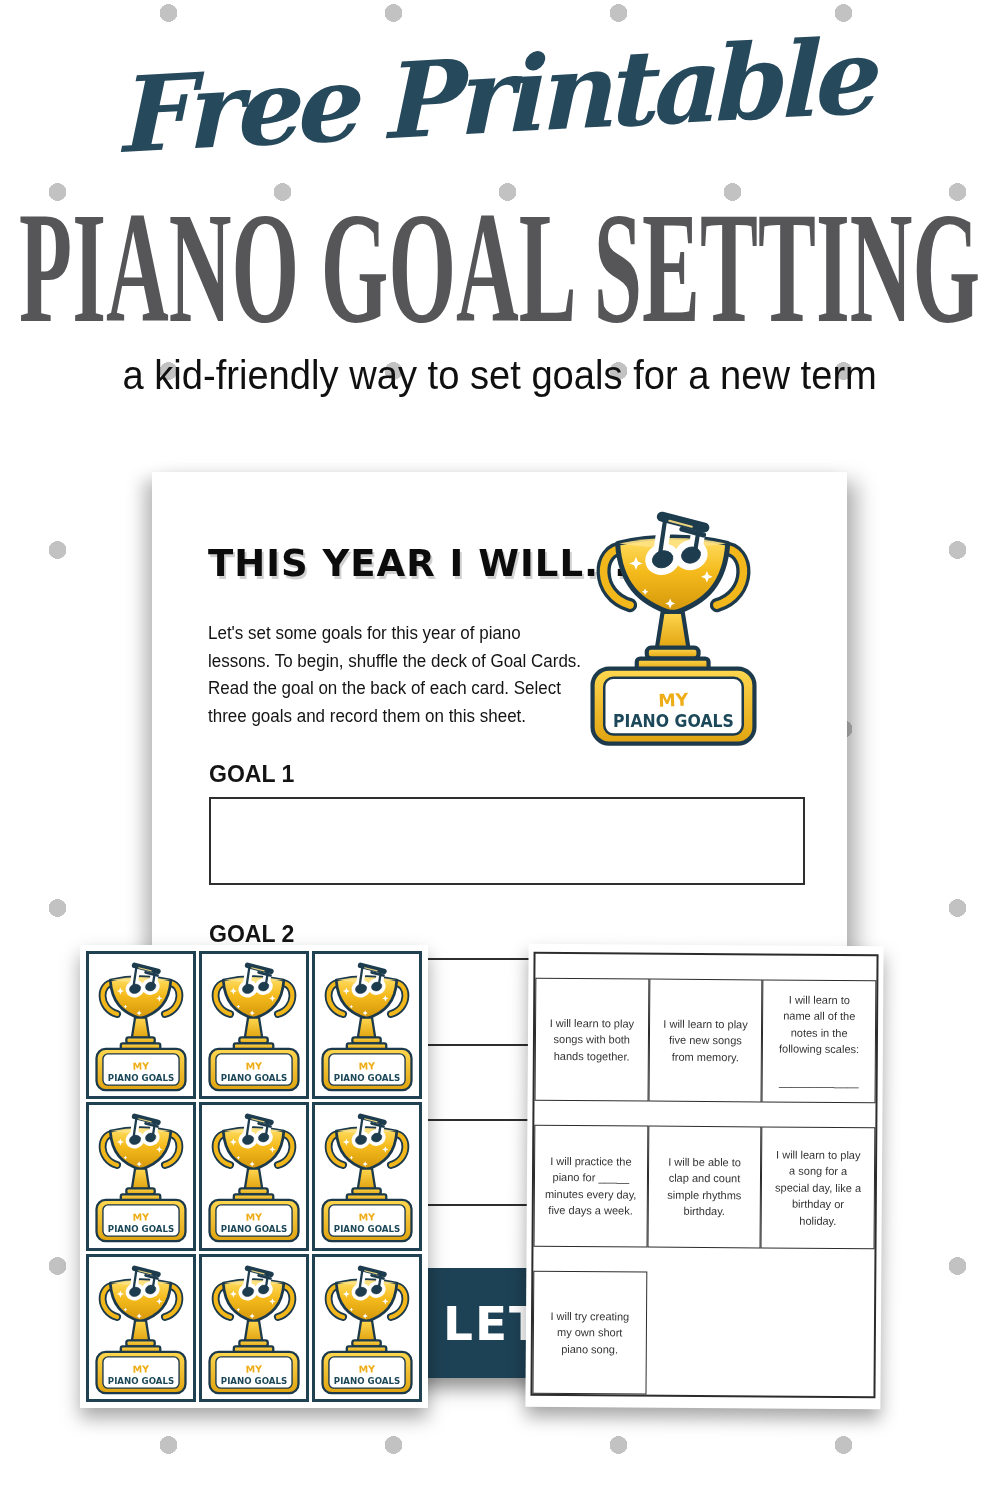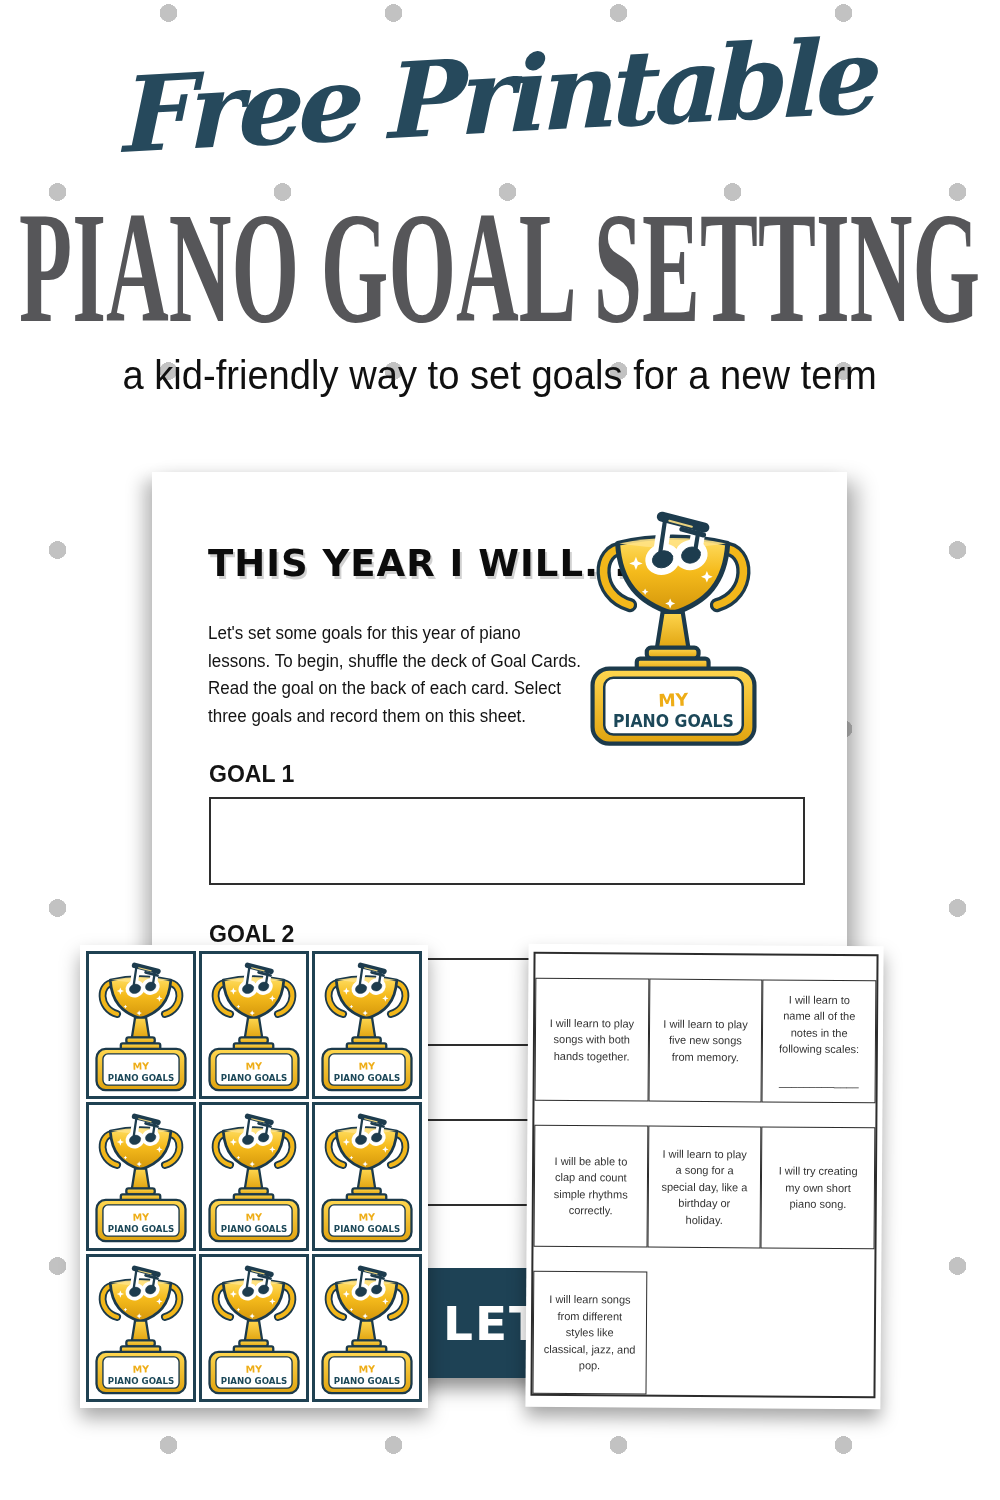--- a/index.html
+++ b/index.html
@@ -230,31 +230,30 @@
 hands together.</div>
     <div class="text-cell">I will learn to play
 five new songs
 from memory.</div>
     <div class="text-cell">I will learn to
 name all of the
 notes in the
 following scales:
 
 _____________</div>
+    <div class="text-cell">I will practice the
+piano for _____
+minutes every day,
+five days a week.</div>
     <div class="text-cell">I will be able to
 clap and count
 simple rhythms
-correctly.</div>
+birthday.</div>
     <div class="text-cell">I will learn to play
 a song for a
 special day, like a
 birthday or
 holiday.</div>
     <div class="text-cell">I will try creating
 my own short
 piano song.</div>
-    <div class="text-cell">I will learn songs
-from different
-styles like
-classical, jazz, and
-pop.</div>
   </div>
 </div>
 
 </body></html>

